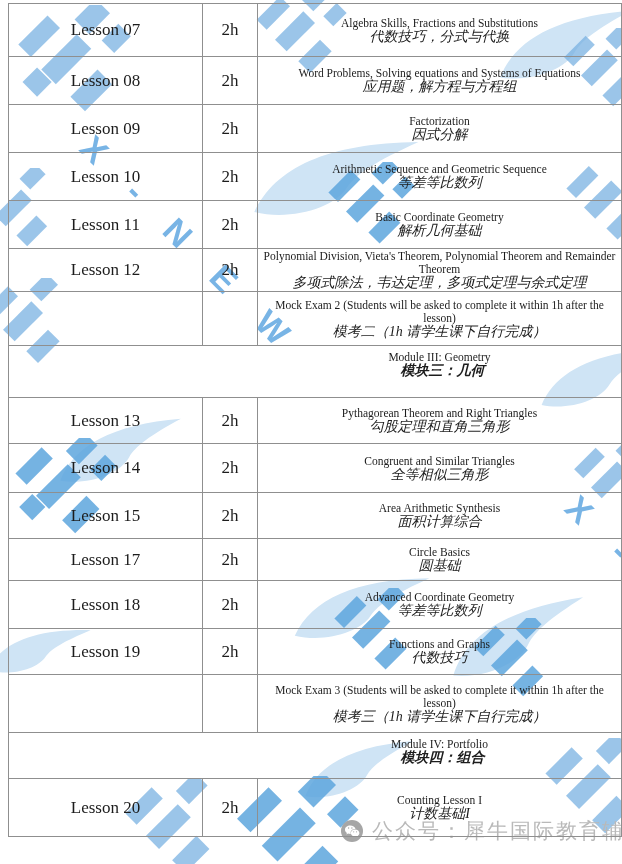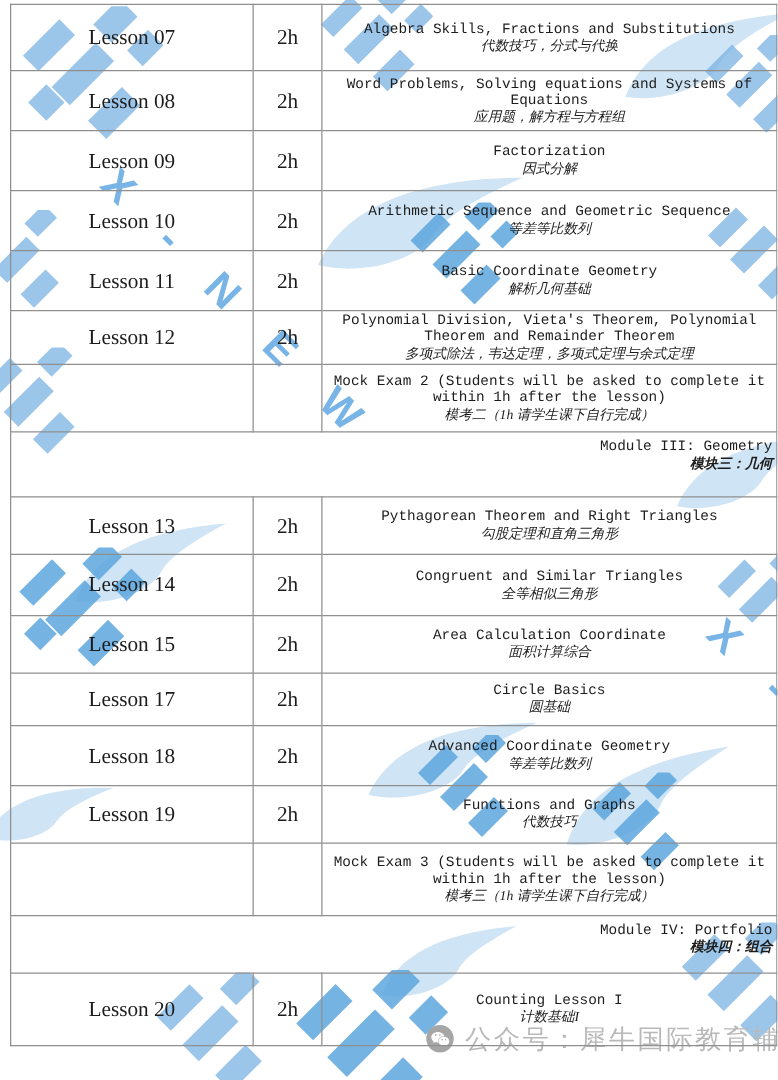--- a/index.html
+++ b/index.html
@@ -37,28 +37,28 @@
     background:transparent;
   }
   td{
     border:1px solid #8f8f8f;
     padding:1px 3px;
     vertical-align:middle;
     text-align:center;
     color:#1c1c1c;
     overflow:hidden;
   }
-  .en{font-size:11.5px;line-height:13px;font-family:Liberation Mono, monospace;}
-  .zh{font-size:11px;line-height:14px;font-style:italic;}
+  .en{font-size:11.5px;line-height:13px;}
+  .zh{font-size:14px;line-height:14px;font-style:italic;}
   td.c1,td.c2{font-size:17px;}
   td.module{
     text-align:left;vertical-align:top;
     padding:5px 3px 1px 252px;
   }
-  td.module .en,td.module .zh{text-align:right;}
+  td.module .en,td.module .zh{text-align:center;}
   td.module .zh{padding-left:6px;font-weight:bold;}
 </style>
 </head>
 <body>
 
 <div class="wm-layer">
 
   <svg class="wm bird" style="left:245px;top:138px;transform:rotate(-6deg)" width="185" height="100" viewBox="0 0 170 95">
       <path fill="currentColor" d="M4,62 C28,22 80,4 166,12 C124,26 104,36 94,48 C80,66 38,74 4,62 Z"></path>
     </svg>
@@ -307,21 +307,21 @@
     <td class="c3">
       <div class="en">Congruent and Similar Triangles</div>
       <div class="zh">全等相似三角形</div>
     </td>
   </tr>
 
   <tr style="height:46px">
     <td class="c1">Lesson 15</td>
     <td class="c2">2h</td>
     <td class="c3">
-      <div class="en">Area Calculation Coordinate</div>
+      <div class="en">Area Arithmetic Synthesis</div>
       <div class="zh">面积计算综合</div>
     </td>
   </tr>
 
 
   <tr style="height:42px">
     <td class="c1">Lesson 17</td>
     <td class="c2">2h</td>
     <td class="c3">
       <div class="en">Circle Basics</div>

